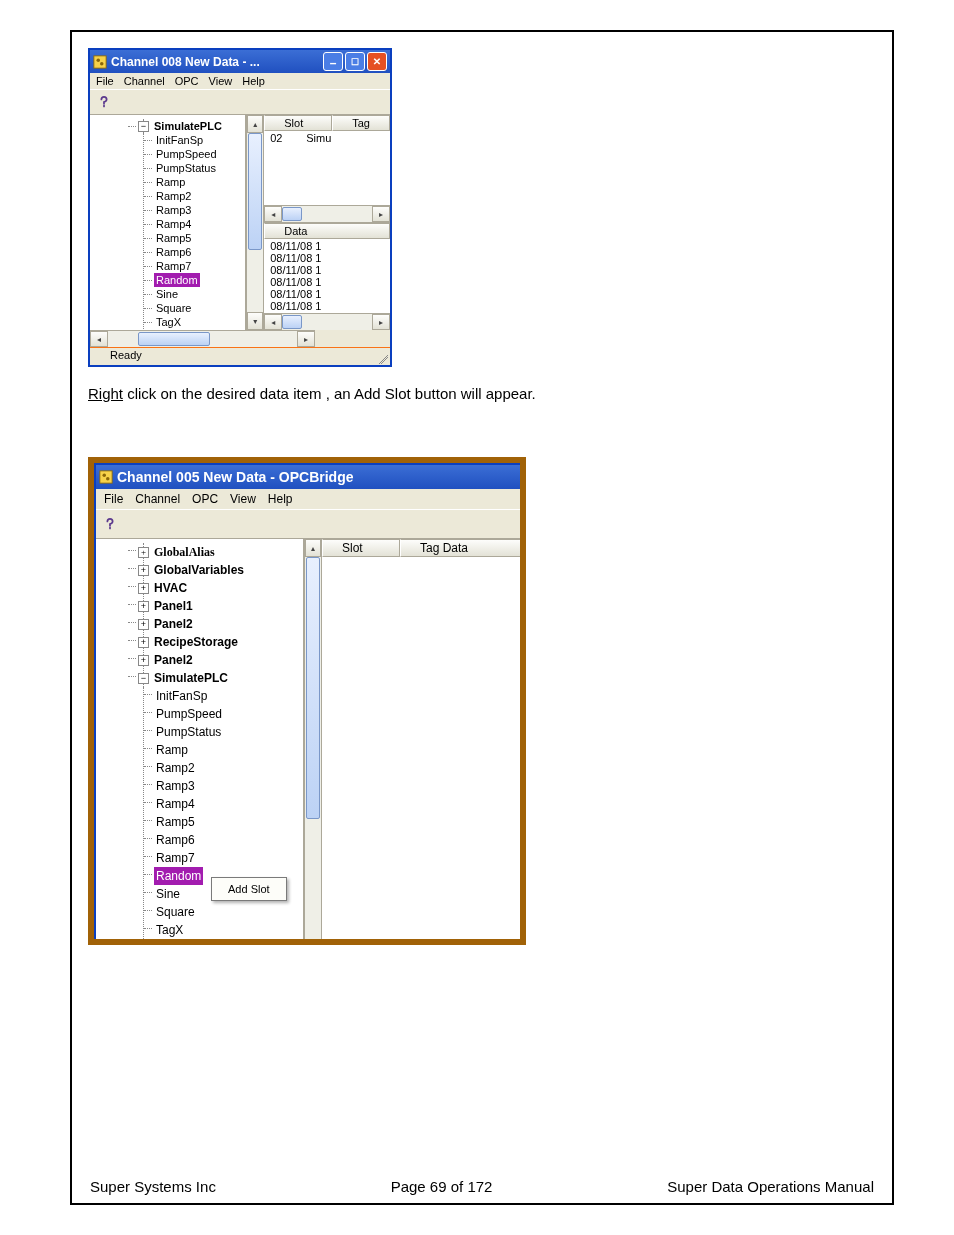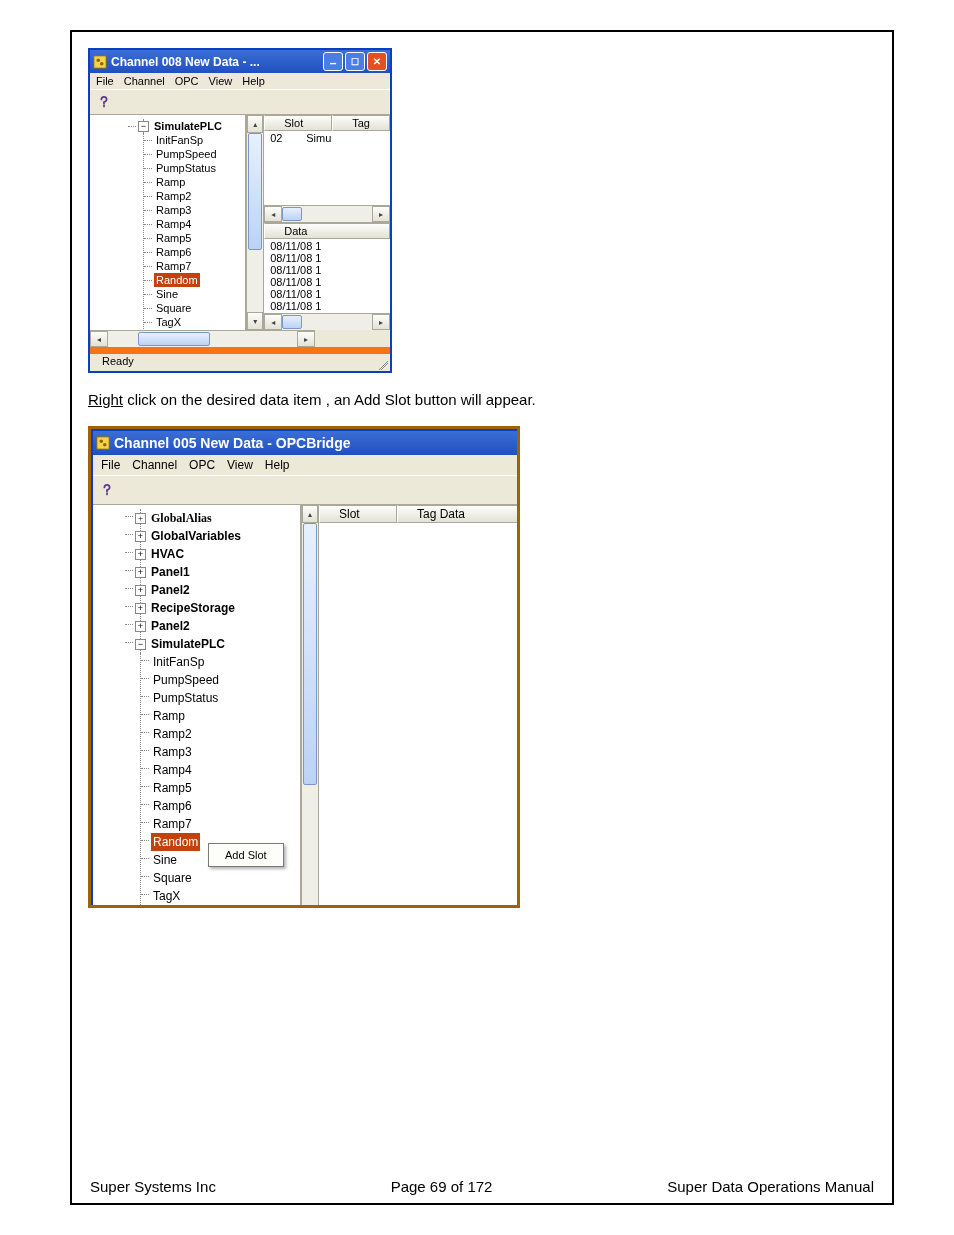--- a/index.html
+++ b/index.html
@@ -36,51 +36,51 @@
   
   .treepane { position: relative; background: #fff; border-right: 1px solid #aca899; font-family: Tahoma, sans-serif; font-size: 11px; }
   .tree { position: relative; padding: 4px 2px 4px 6px; }
   .tree ul { list-style: none; margin: 0; padding: 0 0 0 16px; position: relative; }
   .tree li { position: relative; padding: 0; line-height: 14px; white-space: nowrap; }
   .tree li::before { content: ""; position: absolute; left: -10px; top: 7px; width: 8px; border-top: 1px dotted #888; }
   .tree ul::before { content: ""; position: absolute; left: 5px; top: 0; bottom: 0; border-left: 1px dotted #888; }
   .node-toggle { display: inline-block; width: 9px; height: 9px; border: 1px solid #888; background: #fff; font-size: 9px; line-height: 8px; text-align: center; margin-right: 3px; position: relative; top: -1px; }
   .node-label { display: inline-block; padding: 0 2px; }
   .node-label.bold { font-weight: bold; }
-  .node-label.sel { background: #c2410c; color: #fff; }
+  .node-label.sel { background: #a21caf; color: #fff; }
   .leaf { padding-left: 2px; }
 
   .vscroll { width: 16px; background: #ece9d8; display: flex; flex-direction: column; border-left: 1px solid #aca899; }
   .sb-btn { height: 16px; background: linear-gradient(#fdfdfb,#e3e2d6); border: 1px solid #aca899; display: flex; align-items: center; justify-content: center; font-size: 8px; color: #444; }
   .sb-track { flex: 1; background: #efefe7; position: relative; }
   .sb-thumb { position: absolute; left: 1px; right: 1px; background: linear-gradient(#e8f0fe,#bcd2f5); border: 1px solid #7a97c8; border-radius: 2px; }
 
   .hscroll { height: 16px; background: #ece9d8; display: flex; border-top: 1px solid #aca899; }
   .hscroll .sb-btn-h { width: 16px; background: linear-gradient(#fdfdfb,#e3e2d6); border: 1px solid #aca899; display: flex; align-items: center; justify-content: center; font-size: 8px; color: #444; }
   .hscroll .sb-track-h { flex: 1; background: #efefe7; position: relative; }
   .hscroll .sb-thumb-h { position: absolute; top: 1px; bottom: 1px; background: linear-gradient(#e8f0fe,#bcd2f5); border: 1px solid #7a97c8; border-radius: 2px; }
 
-  .statusbar { background: #ece9d8; border-top: 7px solid #f97316; font-size: 11px; font-family: Tahoma, sans-serif; padding: 1px 12px; height: 15px; position: relative; }
+  .statusbar { background: #ece9d8; border-top: 1px solid #f97316; font-size: 11px; font-family: Tahoma, sans-serif; padding: 1px 20px; height: 15px; position: relative; }
   .grip { position: absolute; right: 2px; bottom: 1px; width: 12px; height: 12px; background:
     linear-gradient(135deg, transparent 60%, #888 60%, #888 63%, transparent 63%, transparent 70%, #888 70%, #888 73%, transparent 73%, transparent 80%, #888 80%, #888 83%, transparent 83%); }
 
   
   .rightcol { display: flex; flex-direction: column; }
   .listhead { background: #ece9d8; font-family: Tahoma, sans-serif; font-size: 11px; display: flex; }
   .listhead .col { border: 1px solid #aca899; border-left: 1px solid #fff; padding: 1px 19px; background: linear-gradient(#fdfdfb,#e3e2d6); }
   .listbody { flex: 1; font-family: Tahoma, sans-serif; font-size: 11px; padding: 1px 2px; }
   .listrow { display: flex; }
   .listcell { padding: 0 4px; }
 
   .contextmenu { position: absolute; background: #fdfdf9; border: 1px solid #7a7a7a; box-shadow: 2px 2px 3px rgba(0,0,0,0.3); font-family: Tahoma, sans-serif; font-size: 11px; padding: 2px; }
   .contextmenu-item { padding: 3px 14px; white-space: nowrap; }
 
   
   .shot { margin-bottom: 18px; }
-  .shot-crop { overflow: hidden; border: 3px solid #a16207; display: inline-block; }
+  .shot-crop { overflow: hidden; border: 6px solid #a16207; display: inline-block; margin-top: 37px; }
 </style>
 </head>
 <body>
 
 <div class="page">
   <div class="border">
 
     <div class="shot">
       <div class="win" style="width:300px;">
         <div class="titlebar">

